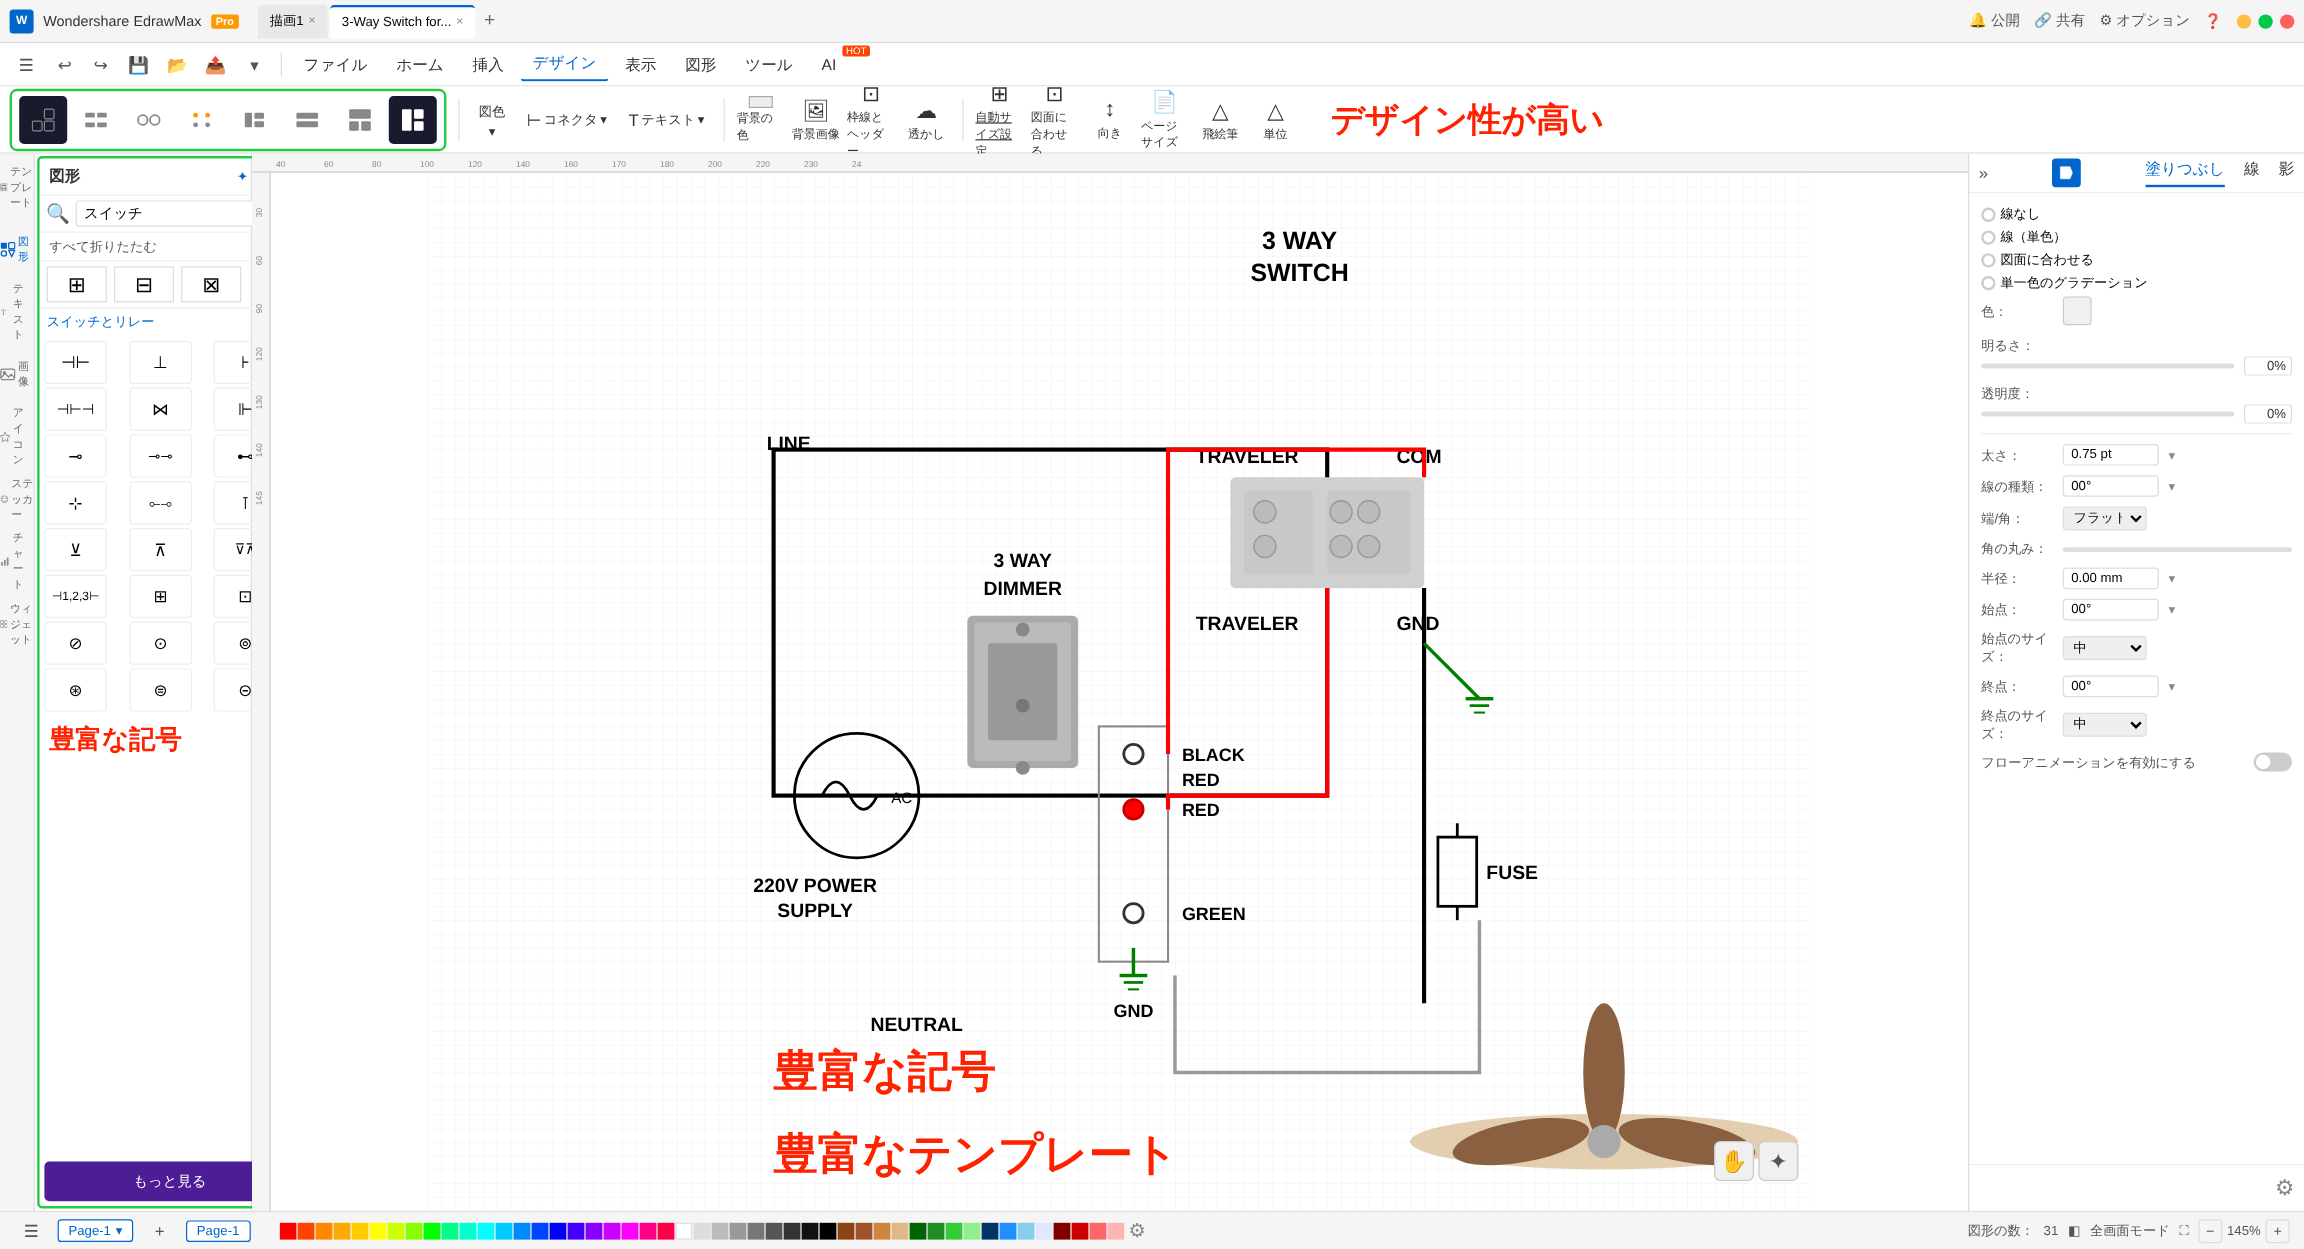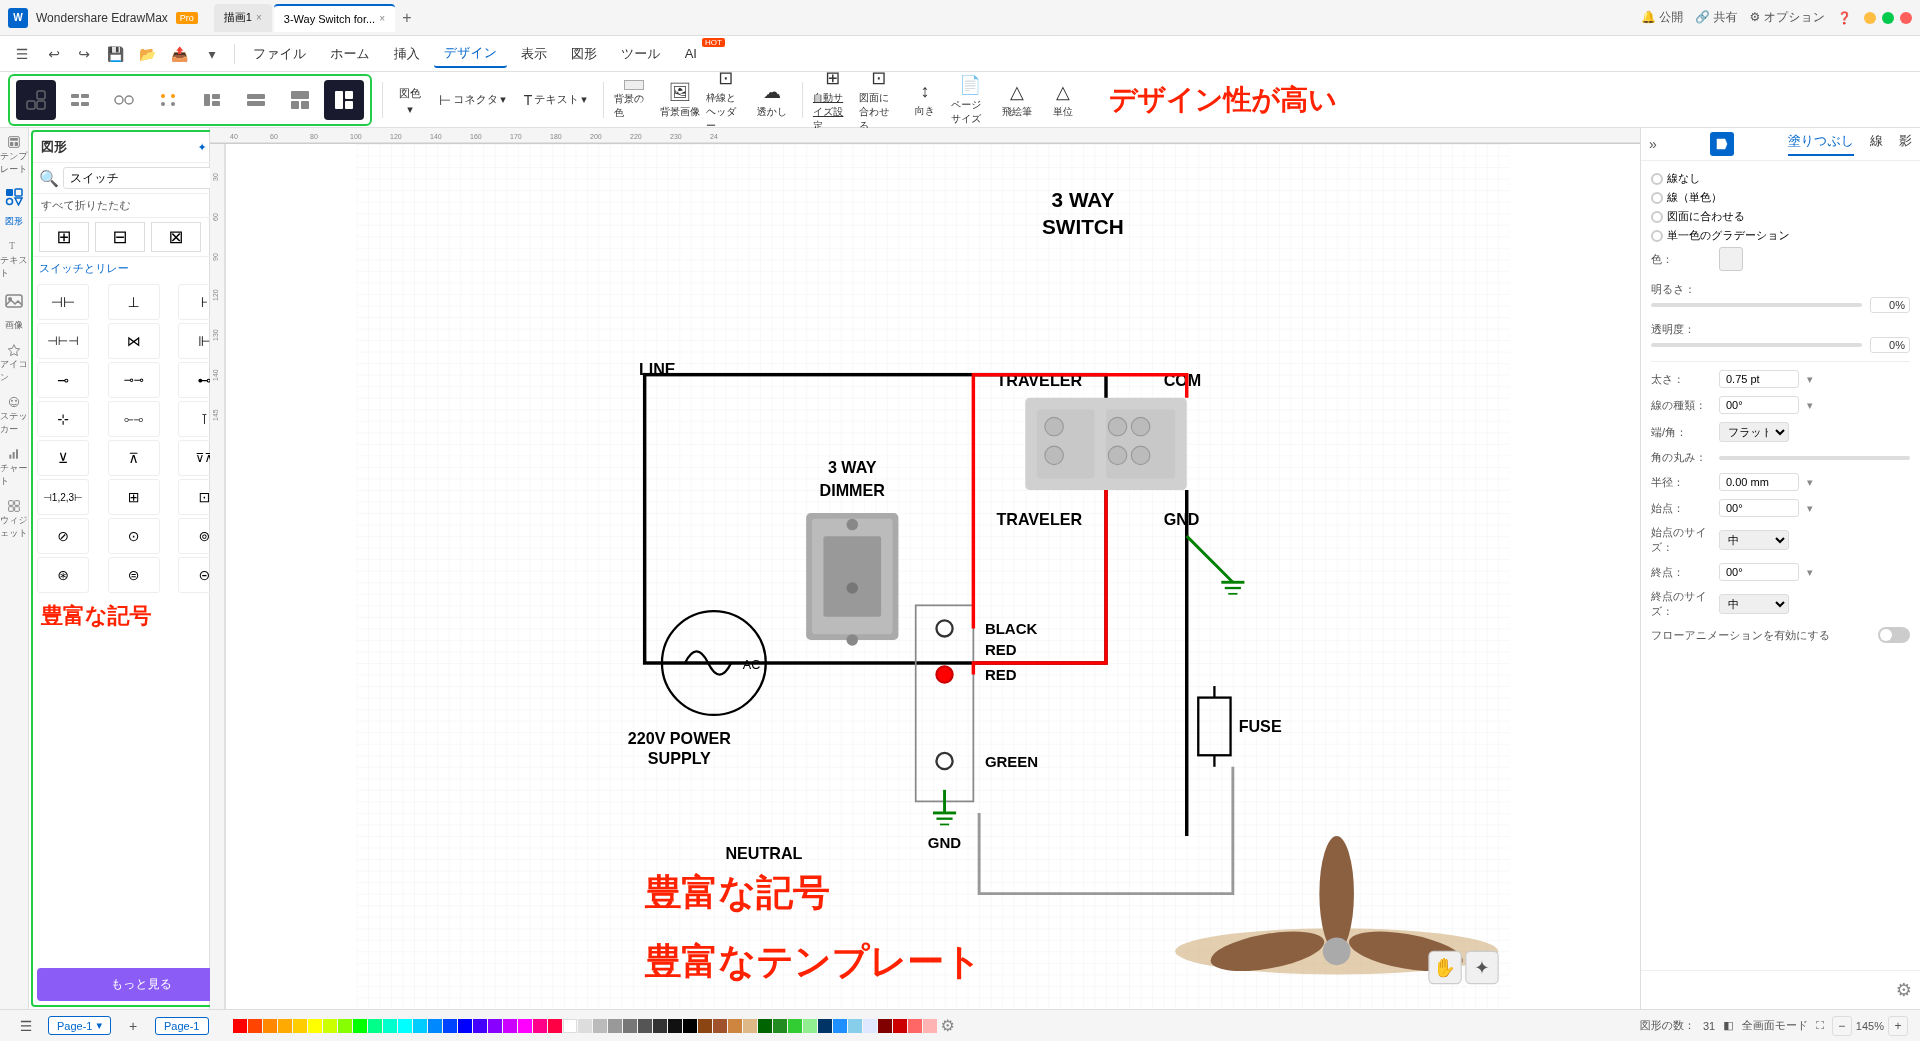--- a/index.html
+++ b/index.html
@@ -7,21 +7,21 @@
 
     
     #titlebar {
       display: flex; align-items: center;
       background: #f5f5f5; height: 36px;
       border-bottom: 1px solid #ddd;
       padding: 0 8px; gap: 8px;
     }
     #titlebar .app-icon { width: 20px; height: 20px; background: #0066cc; border-radius: 3px; display: flex; align-items: center; justify-content: center; color: white; font-size: 10px; font-weight: bold; }
     #titlebar .app-name { font-size: 12px; color: #333; }
-    #titlebar .pro-badge { background: #f90; color: white; font-size: 9px; padding: 1px 4px; border-radius: 2px; font-weight: normal; }
+    #titlebar .pro-badge { background: #f90; color: white; font-size: 9px; padding: 1px 4px; border-radius: 2px; font-weight: bold; }
     .tab-bar { display: flex; align-items: center; gap: 2px; margin-left: 8px; }
     .tab { display: flex; align-items: center; gap: 4px; padding: 4px 10px; background: #e8e8e8; border-radius: 4px 4px 0 0; font-size: 11px; cursor: pointer; height: 28px; }
     .tab.active { background: white; border-top: 2px solid #0066cc; }
     .tab .close-x { color: #888; font-size: 10px; cursor: pointer; }
     .tab-add { width: 20px; height: 20px; display: flex; align-items: center; justify-content: center; color: #666; cursor: pointer; font-size: 16px; }
     .titlebar-right { margin-left: auto; display: flex; align-items: center; gap: 12px; font-size: 12px; color: #333; }
     .titlebar-btn { cursor: pointer; color: #555; }
     .win-btn { width: 12px; height: 12px; border-radius: 50%; cursor: pointer; }
     .win-btn.min { background: #ffbd44; }
     .win-btn.max { background: #00ca4e; }
@@ -55,36 +55,36 @@
     .tool-btn svg { width: 20px; height: 20px; }
     .toolbar-sep { width: 1px; height: 36px; background: #e0e0e0; margin: 0 4px; }
     .design-text { font-size: 28px; font-weight: bold; color: #ff2200; margin-left: 20px; }
 
     
     #main { display: flex; height: calc(1041px - 36px - 36px - 56px - 32px); }
 
     
     #left-panel { width: 210px; background: white; border-right: 1px solid #ddd; display: flex; flex-direction: column; }
     .panel-icons { width: 32px; background: #f5f5f5; border-right: 1px solid #ddd; display: flex; flex-direction: column; align-items: center; padding-top: 8px; gap: 12px; }
-    .panel-icon { width: 28px; height: 40px; display: flex; flex-direction: column; align-items: center; justify-content: space-between; cursor: pointer; font-size: 9px; color: #666; gap: 2px; }
+    .panel-icon { width: 28px; height: 40px; display: flex; flex-direction: row; align-items: center; justify-content: space-between; cursor: pointer; font-size: 9px; color: #666; gap: 2px; }
     .panel-icon.active { color: #0066cc; }
     .panel-icon svg { width: 18px; height: 18px; }
     .left-container { display: flex; height: 100%; }
     .shapes-panel { flex: 1; display: flex; flex-direction: column; border: 2px solid #22cc44; margin: 2px; border-radius: 4px; }
     .shapes-header { display: flex; align-items: center; justify-content: space-between; padding: 6px 8px; border-bottom: 1px solid #eee; }
     .shapes-title { font-size: 13px; font-weight: bold; color: #333; }
     .ai-btn { display: flex; align-items: center; gap: 3px; font-size: 11px; color: #0066cc; cursor: pointer; }
     .search-box { display: flex; align-items: center; padding: 4px 6px; border-bottom: 1px solid #eee; gap: 4px; }
     .search-input { flex: 1; border: 1px solid #ddd; border-radius: 3px; padding: 3px 6px; font-size: 12px; }
     .search-clear { color: #888; cursor: pointer; font-size: 14px; }
     .collapse-all { display: flex; align-items: center; justify-content: space-between; padding: 4px 8px; font-size: 11px; color: #555; border-bottom: 1px solid #eee; }
     .shapes-list { flex: 1; overflow-y: auto; padding: 4px; }
     .shape-item { width: 52px; height: 36px; display: flex; align-items: center; justify-content: center; cursor: pointer; border: 1px solid #eee; border-radius: 3px; font-size: 18px; }
     .section-header { display: flex; align-items: center; justify-content: space-between; padding: 4px 6px; font-size: 11px; color: #0066cc; cursor: pointer; }
-    .more-btn { background: #8b5cf6; color: white; text-align: center; padding: 8px; font-size: 12px; cursor: pointer; margin: 4px; border-radius: 4px; }
+    .more-btn { background: #4c1d95; color: white; text-align: center; padding: 8px; font-size: 12px; cursor: pointer; margin: 4px; border-radius: 4px; }
 
     
     #canvas-area { flex: 1; background: #e8e8e8; position: relative; overflow: hidden; }
     .ruler-h { height: 16px; background: #f5f5f5; border-bottom: 1px solid #ccc; display: flex; align-items: center; padding-left: 20px; }
     .ruler-v { width: 16px; position: absolute; top: 16px; left: 0; bottom: 0; background: #f5f5f5; border-right: 1px solid #ccc; }
     .canvas-content { position: absolute; top: 16px; left: 16px; right: 0; bottom: 0; background: white; overflow: hidden; }
 
     
     #right-panel { width: 280px; background: white; border-left: 1px solid #ddd; display: flex; flex-direction: column; }
     .right-tabs { display: flex; gap: 16px; }

